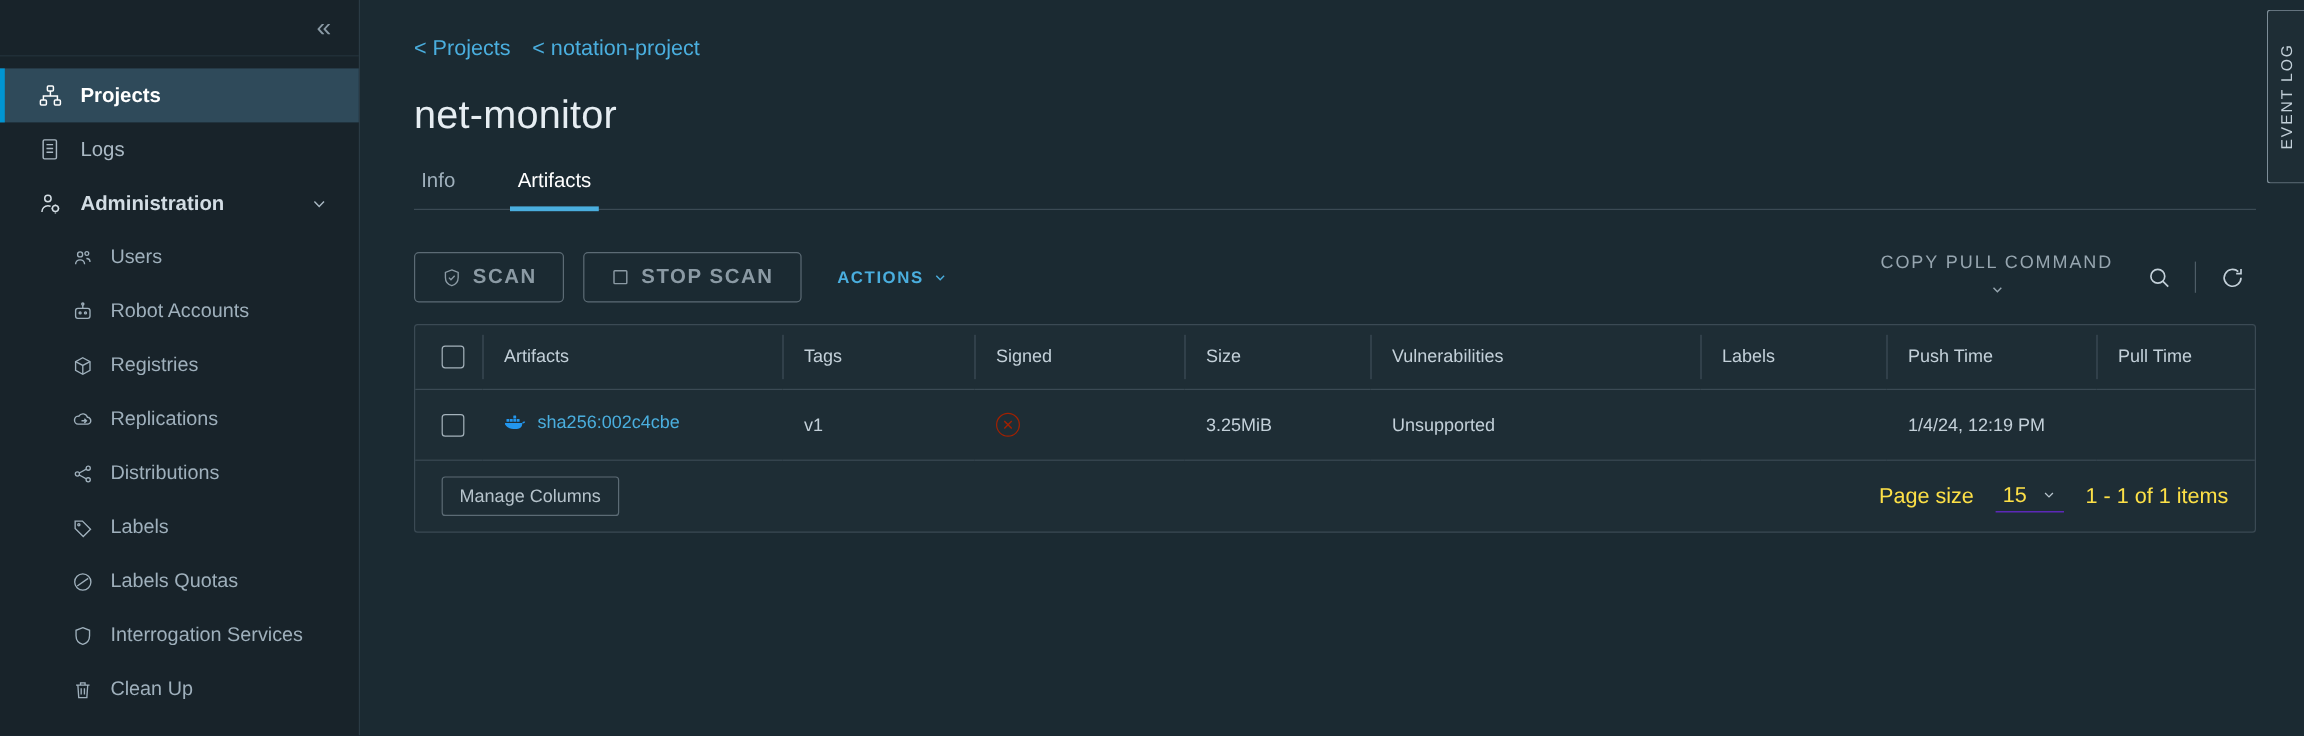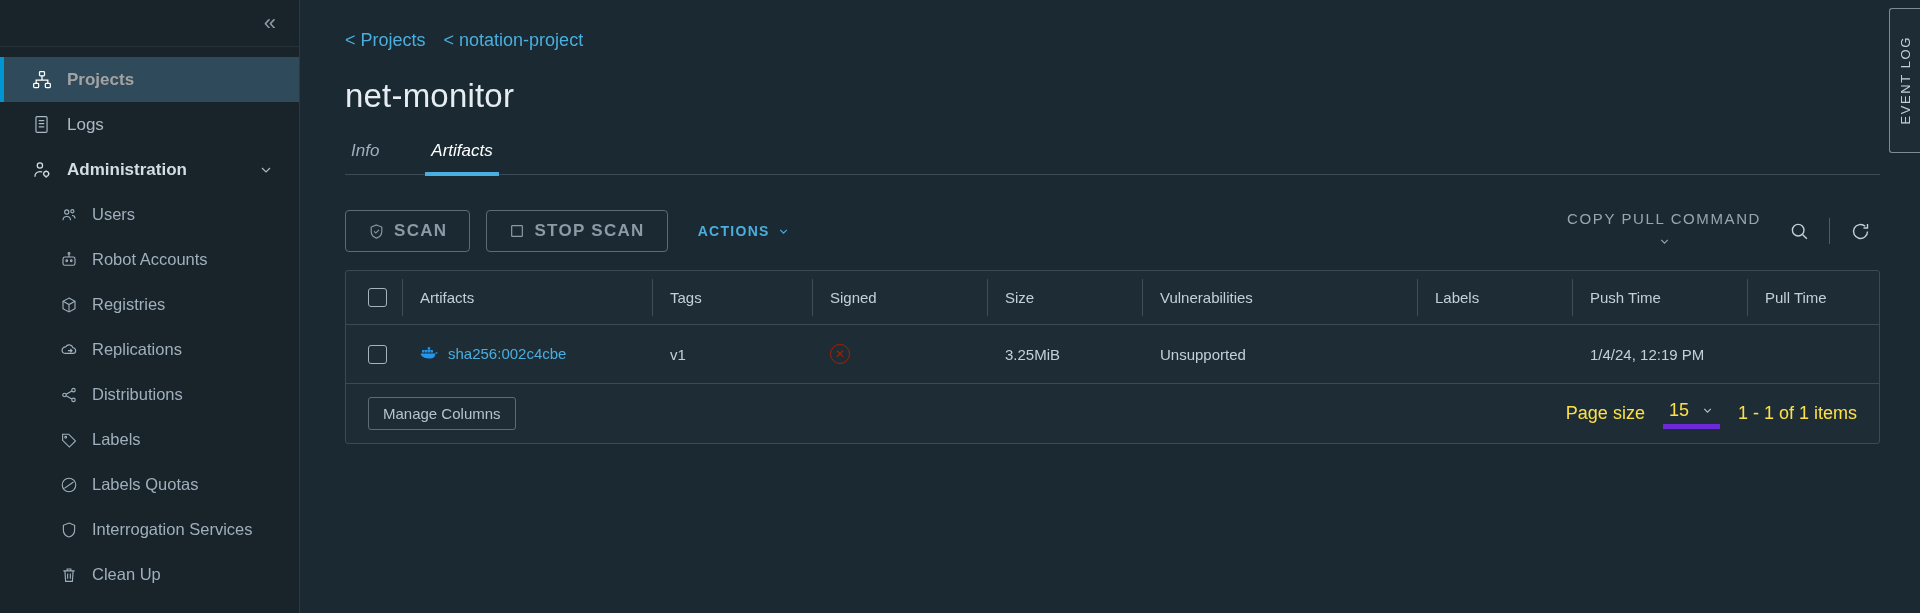--- a/index.html
+++ b/index.html
@@ -37,21 +37,21 @@
     color: #aab9c4; font-size: 17px;
     position: relative; cursor: pointer;
   }
   .nav-item .ico {
     width: 26px; flex: 0 0 26px; display: flex;
     align-items: center; justify-content: flex-start;
     margin-right: 9px;
   }
   .nav-item.active {
     background: #2f4a5a;
-    color: #a3a3a3;
+    color: #ffffff;
     font-weight: bold;
     margin-right: 0;
   }
   .nav-item.active::before {
     content: ""; position: absolute; left: 0; top: 0;
     width: 4px; height: 100%; background: #0095d3;
   }
   .nav-item.parent { color: #d3dde4; font-weight: bold; justify-content: flex-start; }
   .nav-item.parent .caret { margin-left: auto; margin-right: 25px; color: #aab9c4; }
   .nav-sub {
@@ -65,21 +65,21 @@
     margin-right: 8px;
   }
   svg { display: block; }
 
   
   .main { flex: 1 1 auto; position: relative; padding: 0 40px 0 45px; overflow: hidden; }
   .breadcrumb { padding-top: 30px; font-size: 18px; color: #4aaede; }
   .breadcrumb a { color: #4aaede; text-decoration: none; cursor: pointer; margin-right: 18px; }
   .page-title { font-size: 33px; color: #e6edf2; font-weight: normal; margin-top: 26px; letter-spacing: .2px; }
 
-  .tabs { display: flex; margin-top: 22px; border-bottom: 1px solid #3b4a54; font-style: italic; }
+  .tabs { display: flex; margin-top: 22px; border-bottom: 1px solid #3b4a54; }
   .tab {
     font-size: 17px; color: #9fb0bc; padding: 4px 6px 11px 6px;
     margin-right: 40px; cursor: pointer; border-bottom: 4px solid transparent;
     margin-bottom: -2px;
   }
   .tab.active { color: #ffffff; border-bottom-color: #4aaede; }
 
   .toolbar { display: flex; align-items: center; margin-top: 35px; height: 42px; }
   .btn-outline {
     display: flex; align-items: center; gap: 9px;
@@ -134,21 +134,21 @@
     justify-content: center; color: #a32100; font-size: 12px; line-height: 1;
   }
   .table-footer { display: flex; align-items: center; padding: 13px 22px; }
   .manage-cols {
     border: 1px solid #5c6b75; border-radius: 3px; background: transparent;
     color: #b6c3cb; font-size: 15px; padding: 7px 14px; cursor: pointer;
   }
   .footer-right { margin-left: auto; display: flex; align-items: center; gap: 18px; color: #fde047; font-size: 18px; }
   .page-size-sel {
     display: flex; align-items: center; gap: 12px; cursor: pointer;
-    border-bottom: 5px solid #6d28d9; padding: 2px 6px 3px 6px;
+    border-bottom: 1px solid #6d28d9; padding: 2px 6px 3px 6px;
   }
 
   
   .event-log {
     position: absolute; right: 0; top: 8px;
     width: 31px; height: 145px;
     background: #1e2d35;
     border: 1px solid #7d8d98; border-right: none;
     border-radius: 3px 0 0 3px;
     display: flex; align-items: center; justify-content: center;

